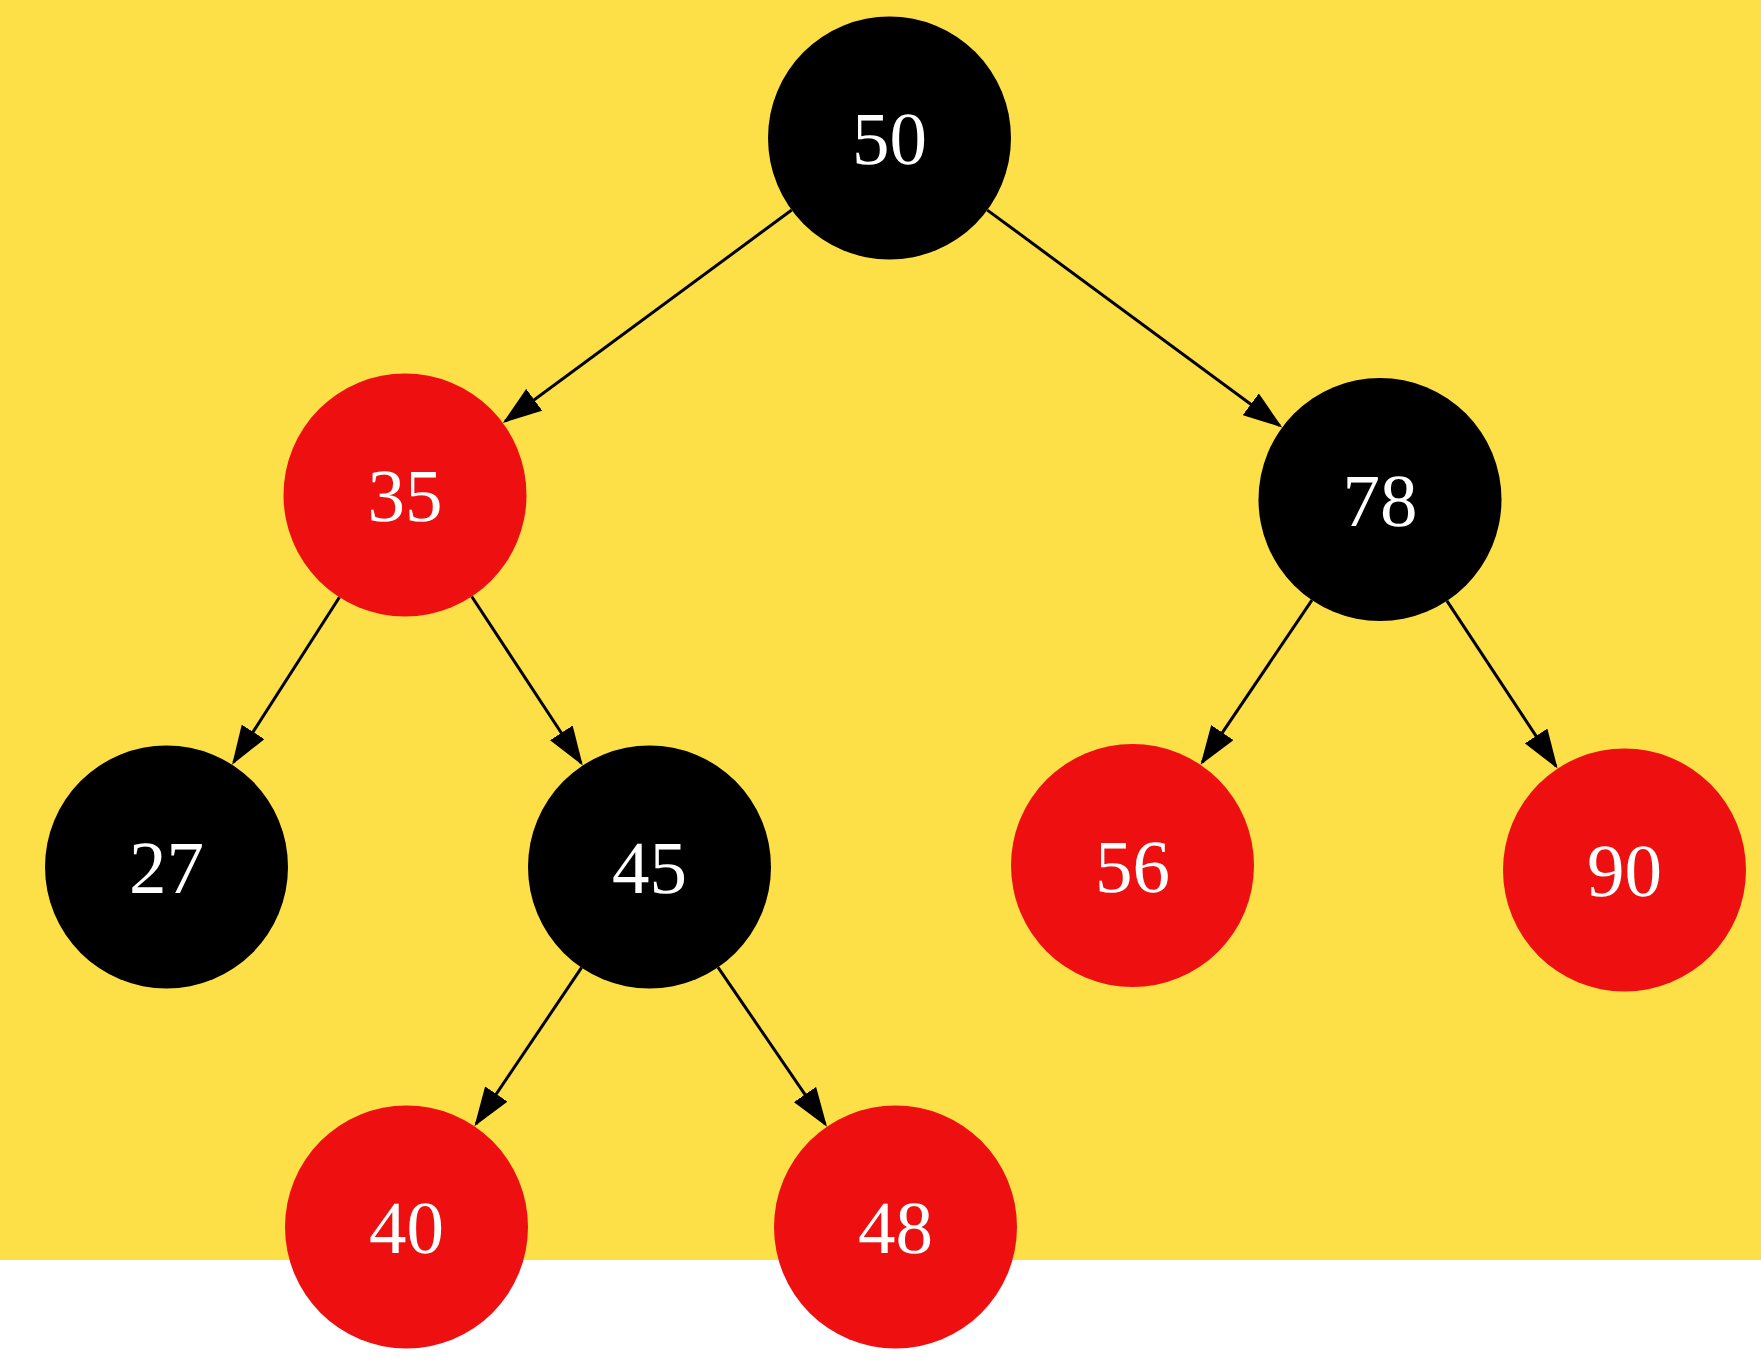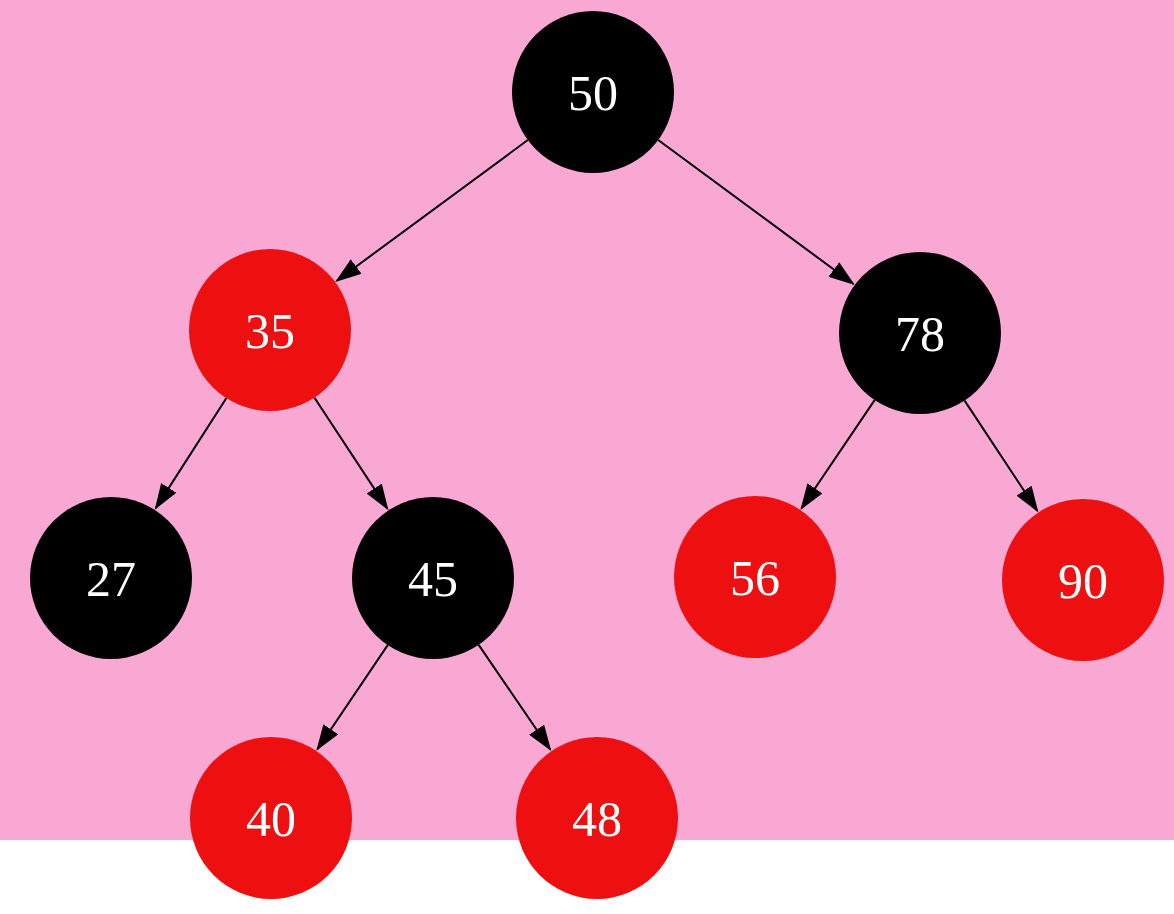--- a/index.html
+++ b/index.html
@@ -8,21 +8,21 @@
     background: #ffffff;
     width: 1174px;
     height: 914px;
     overflow: hidden;
     font-family: "Liberation Serif", serif;
   }
   #diagram-wrap {
     position: relative;
     width: 1174px;
     height: 840px;
-    background: #f9a8d4;
+    background: #fde047;
   }
   svg {
     display: block;
   }
   .node-label {
     font-family: "Liberation Serif", serif;
     font-size: 50px;
     fill: #ffffff;
     text-anchor: middle;
     pointer-events: none;

